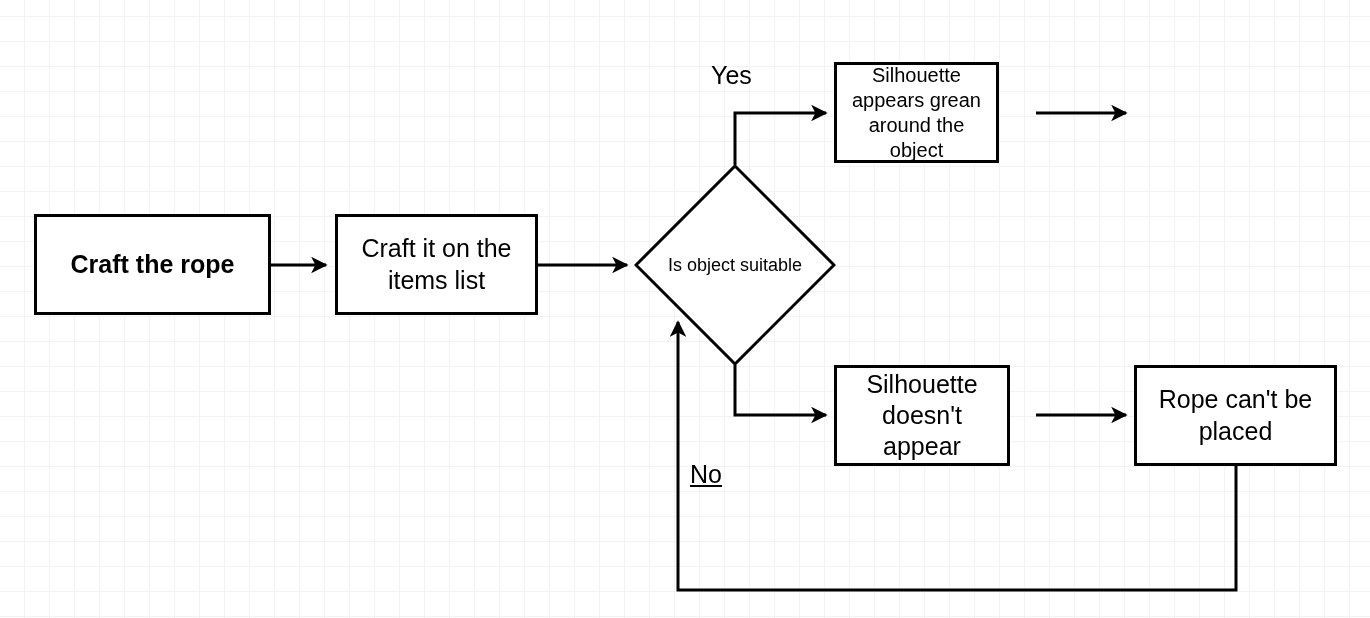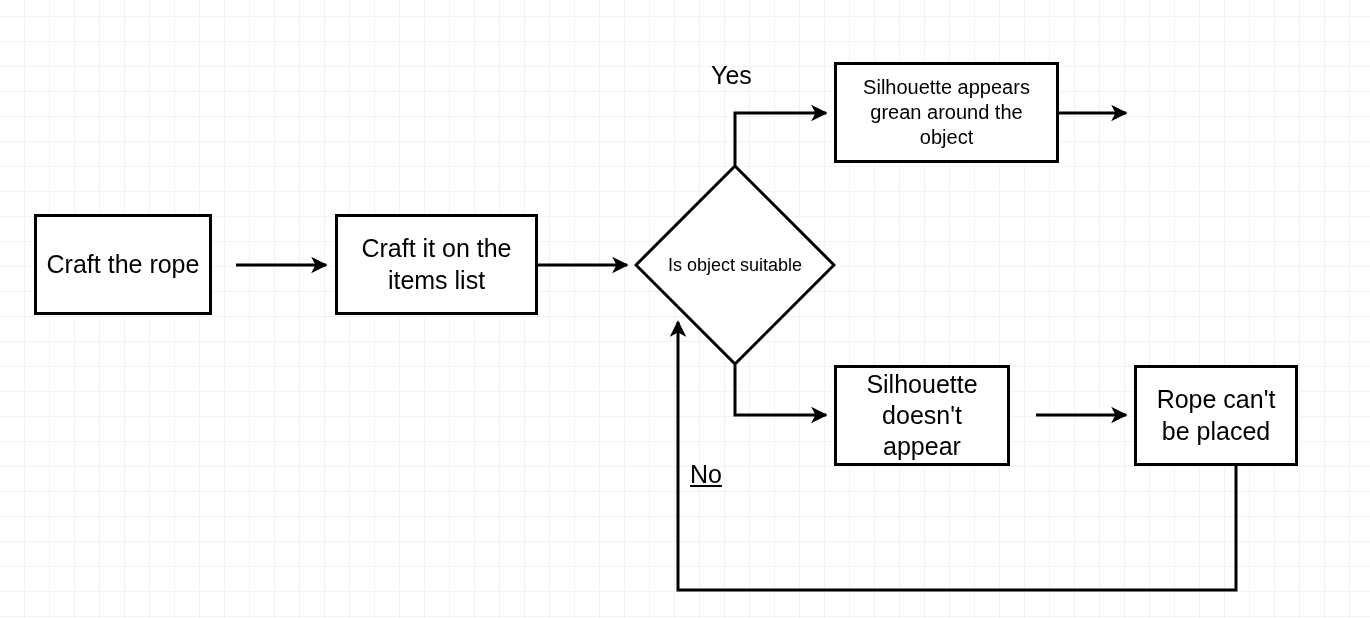--- a/index.html
+++ b/index.html
@@ -99,45 +99,45 @@
 
     <path d="M 1036 113 L 1126 113" stroke="#000000" stroke-width="3" fill="none" marker-end="url(#arrow)"></path>
 
     <path d="M 735 365 L 735 415 L 826 415" stroke="#000000" stroke-width="3" fill="none" marker-end="url(#arrow)"></path>
 
     <path d="M 1036 415 L 1126 415" stroke="#000000" stroke-width="3" fill="none" marker-end="url(#arrow)"></path>
 
     <path d="M 1236 465 L 1236 590 L 678 590 L 678 322" stroke="#000000" stroke-width="3" fill="none" marker-end="url(#arrow)"></path>
   </svg>
 
-  <div class="node box fs-big" style="left:34px; top:214px; width:178px; height:101px;">
+  <div class="node box fs-big" style="left:34px; top:214px; width:237px; height:101px;font-weight:bold;">
     <span>Craft the rope</span>
   </div>
 
   <div class="node box fs-big" style="left:335px; top:214px; width:203px; height:101px; padding:0 10px;">
     <span>Craft it on the items list</span>
   </div>
 
   <div class="diamond-wrap" style="left:634px; top:164px; width:202px; height:202px;">
     <svg width="202" height="202" viewBox="0 0 202 202">
       <polygon points="101,2 200,101 101,200 2,101" fill="#ffffff" stroke="#000000" stroke-width="3"></polygon>
     </svg>
     <div class="diamond-label">Is object suitable</div>
   </div>
 
-  <div class="node box fs-small" style="left:834px; top:62px; width:225px; height:101px; padding:0 6px;">
+  <div class="node box fs-small" style="left:834px; top:62px; width:165px; height:101px; padding:0 6px;">
     <span>Silhouette appears grean around the object</span>
   </div>
 
 
   <div class="node box fs-big" style="left:834px; top:365px; width:176px; height:101px; padding:0 6px;">
     <span>Silhouette doesn't appear</span>
   </div>
 
-  <div class="node box fs-big" style="left:1134px; top:365px; width:164px; height:101px; padding:0 10px;justify-content:center;">
+  <div class="node box fs-big" style="left:1134px; top:365px; width:203px; height:101px; padding:0 10px;justify-content:center;">
     <span>Rope can't be placed</span>
   </div>
 
   <div class="edge-label" style="left:711px; top:61px;">Yes</div>
 
   <div class="edge-label" style="left:690px; top:460px;text-decoration:underline;">No</div>
 
 </div>
 
 </body></html>

